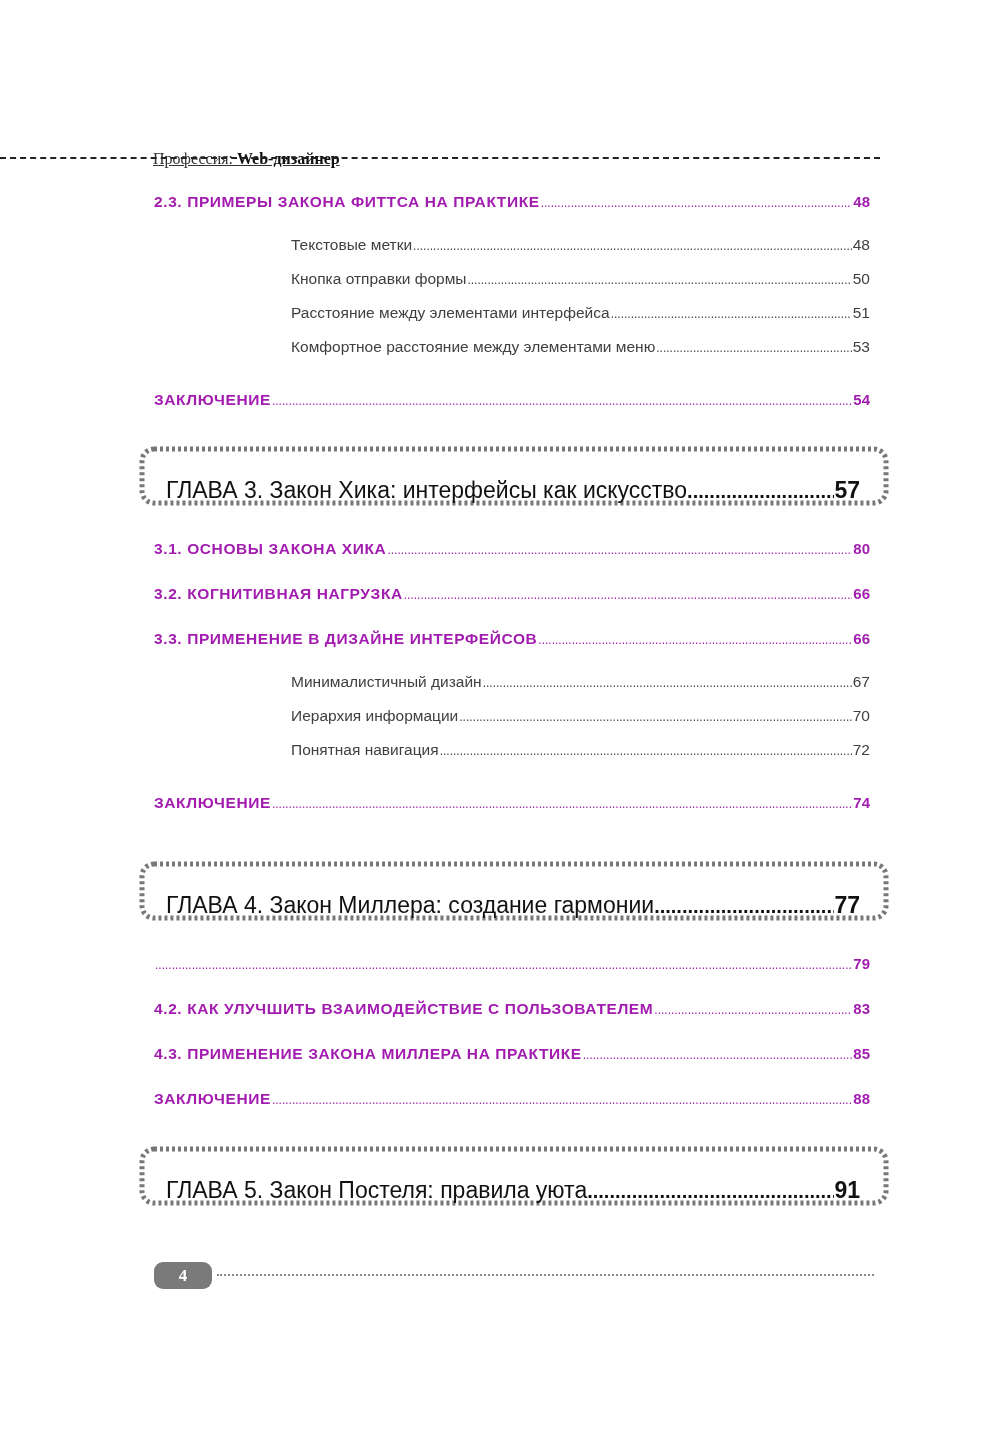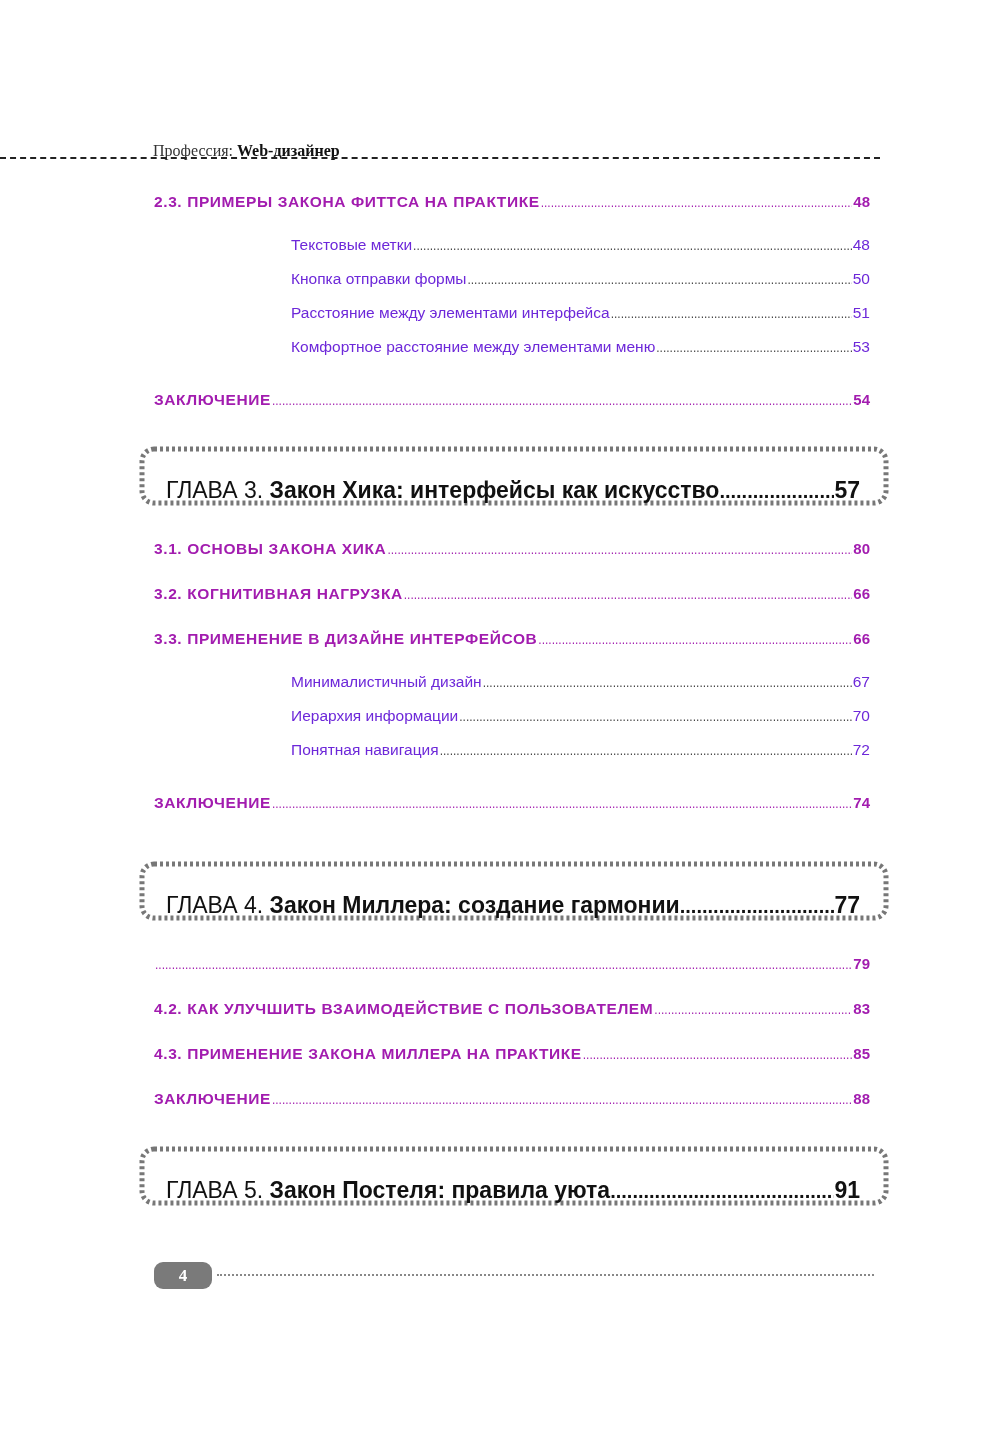--- a/index.html
+++ b/index.html
@@ -1,39 +1,39 @@
 <!DOCTYPE html>
 <html><head>
 <meta charset="utf-8">
 <style>
   html, body { margin: 0; padding: 0; background: #ffffff; }
   body { width: 1000px; height: 1429px; position: relative; overflow: hidden; font-family: "Liberation Sans", sans-serif; color: #111; }
 
-  .running-head { position: absolute; left: 153px; top: 142px; font-family: "Liberation Serif", serif; font-size: 16px; color: #333; }
+  .running-head { position: absolute; left: 153px; top: 150px; font-family: "Liberation Serif", serif; font-size: 16px; color: #333; text-decoration: underline; }
   .running-head b { color: #111; }
   .head-rule { position: absolute; left: 0; top: 157px; width: 880px; border-top: 2px dashed #222; }
 
   .toc-row { position: absolute; display: flex; align-items: baseline; white-space: nowrap; }
   .toc-row .title { flex: 0 0 auto; }
   .toc-row .leader { flex: 1 1 auto; overflow: hidden; margin: 0 1px; }
   .toc-row .leader::after { content: "........................................................................................................................................................................................................................................................"; letter-spacing: 0px; }
   .toc-row .page { flex: 0 0 auto; }
 
   .sec { left: 154px; width: 716px; font-size: 15.5px; font-weight: bold; letter-spacing: 0.6px; color: #a21caf; }
   .sec .leader { font-weight: normal; font-size: 12px; letter-spacing: 0; }
   .sec .page { font-size: 15px; letter-spacing: 0; }
 
-  .sub { left: 291px; width: 579px; font-size: 15.5px; color: #6d28d9; }
+  .sub { left: 291px; width: 579px; font-size: 15.5px; color: #404040; }
   .sub .leader { font-size: 12px; color: #444; }
 
   .chapter-box { position: absolute; left: 138px; width: 752px; height: 62px; box-sizing: border-box; }
   .chapter-box .frame { position: absolute; inset: 0; }
   .chapter-row { position: absolute; left: 28px; right: 30px; top: 12px; display: flex; align-items: baseline; white-space: nowrap; font-size: 23px; color: #111; }
   .chapter-row .label { font-weight: normal; margin-top: 20px; }
-  .chapter-row .ttl { font-weight: bold; }
+  .chapter-row .ttl { font-weight: normal; }
   .chapter-row .leader { flex: 1 1 auto; overflow: hidden; font-weight: bold; font-size: 20px; }
   .chapter-row .leader::after { content: ".........................................................................................................................................."; }
   .chapter-row .page { font-weight: bold; }
 
   .folio { position: absolute; left: 154px; top: 1262px; width: 58px; height: 27px; border-radius: 9px; background: #7a7a7a; color: #fff; font-family: "Liberation Serif", serif; font-size: 17px; font-weight: bold; text-align: center; line-height: 27px; }
   .foot-rule { position: absolute; left: 217px; top: 1274px; width: 657px; border-top: 2px dotted #888; }
 </style>
 </head>
 <body>
 

